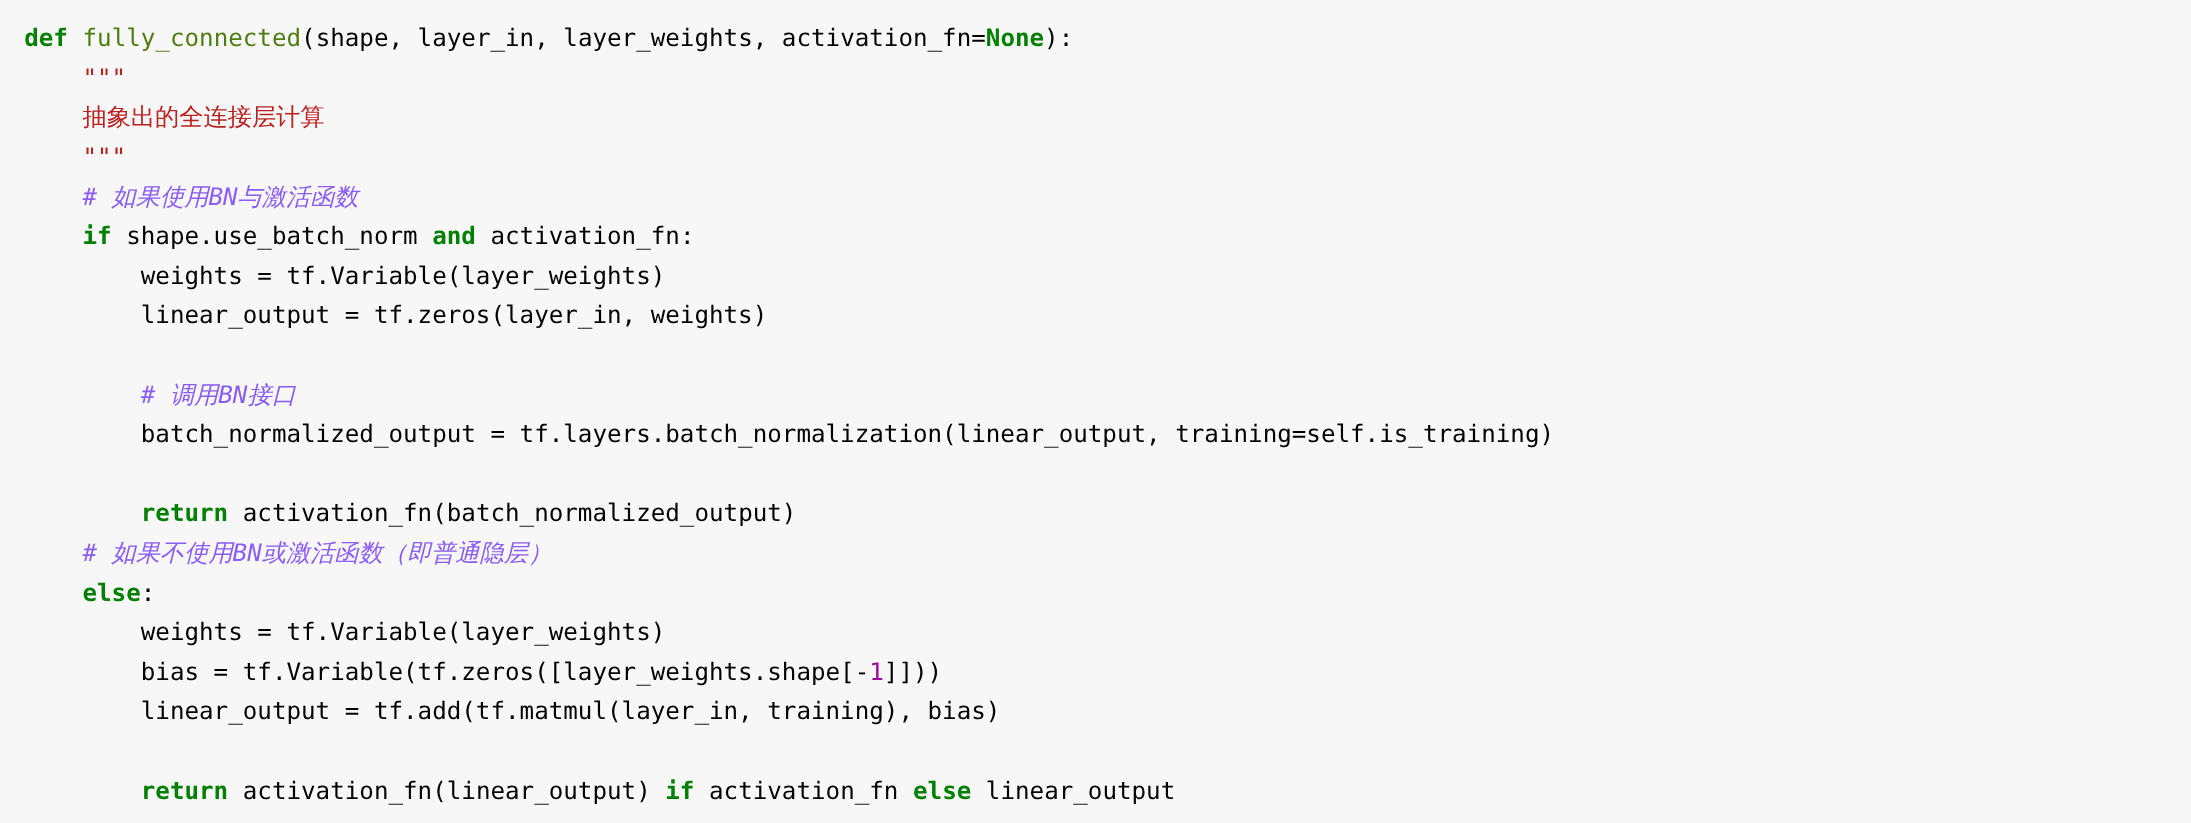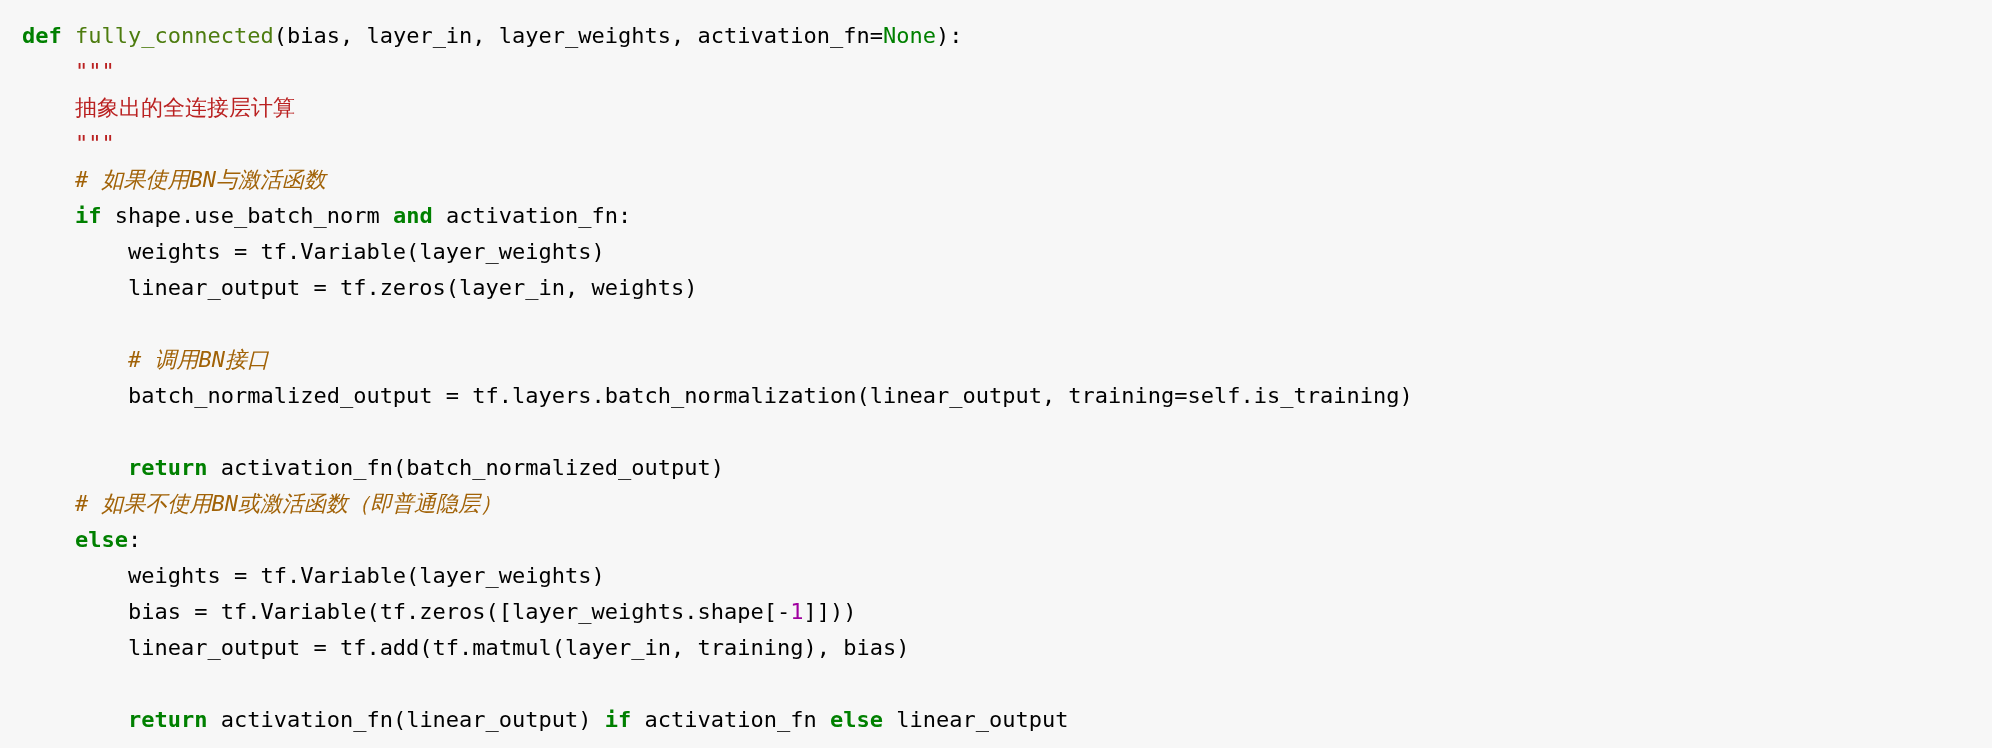--- a/index.html
+++ b/index.html
@@ -13,30 +13,30 @@
     padding: 18px 0 18px 22px;
     font-family: "DejaVu Sans Mono", Menlo, Consolas, "Courier New", monospace;
     font-size: 22px;
     line-height: 36px;
     background: #f7f7f7;
     color: #000;
     white-space: pre;
   }
   .kw   { color: #008000; font-weight: bold; margin-top: 40px; }   
   .name { color: #4d7c0f; }                       
-  .bi   { color: #008000; font-weight: normal; }   
+  .bi   { color: #008000; font-weight: bold; }   
   .docq { color: #ba2121; }                       
   .doc  { color: #ba2121; text-align: center; }                       
-  .cmt  { color: #a16207; font-style: italic; }   
+  .cmt  { color: #8b5cf6; font-style: italic; }   
   .num  { color: #a000a0; }                       
 </style>
 </head>
 <body>
 
-<pre class="code"><span class="kw">def</span> <span class="name">fully_connected</span><span>(bias, layer_in, layer_weights, activation_fn=</span><span class="bi">None</span><span>):</span>
+<pre class="code"><span class="kw">def</span> <span class="name">fully_connected</span><span>(shape, layer_in, layer_weights, activation_fn=</span><span class="bi">None</span><span>):</span>
     <span class="docq">"""</span>
     <span class="doc">抽象出的全连接层计算</span>
     <span class="docq">"""</span>
     <span class="cmt"># 如果使用BN与激活函数</span>
     <span class="kw">if</span><span> shape.use_batch_norm </span><span class="kw">and</span><span> activation_fn:</span>
         <span>weights = tf.Variable(layer_weights)</span>
         <span>linear_output = tf.zeros(layer_in, weights)</span>
 
         <span class="cmt"># 调用BN接口</span>
         <span>batch_normalized_output = tf.layers.batch_normalization(linear_output, training=self.is_training)</span>

